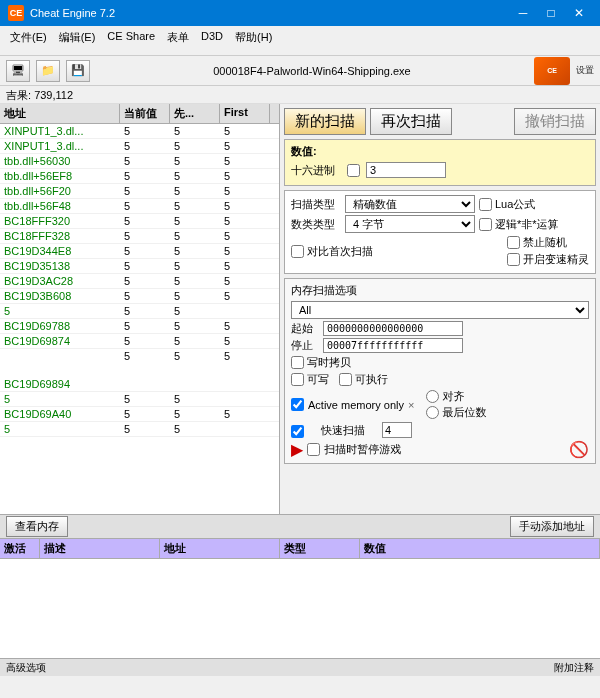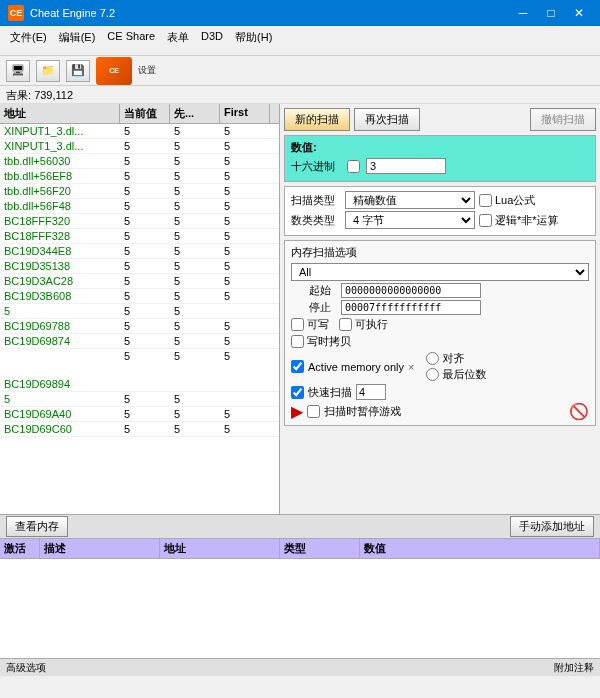--- a/index.html
+++ b/index.html
@@ -169,34 +169,34 @@
     .scan-buttons {
       display: flex;
       gap: 4px;
       align-items: center;
     }
     .btn {
       border: 1px solid #888;
       background: linear-gradient(to bottom, #ffffff, #e0e0e0);
       padding: 3px 10px;
       cursor: pointer;
-      font-size: 11px;
+      font-size: 15px;
       font-family: inherit;
     }
     .btn-primary {
       background: linear-gradient(to bottom, #fff8e0, #f0d080);
     }
     .btn-disabled {
       color: #aaa;
       background: linear-gradient(to bottom, #f8f8f8, #e8e8e8);
     }
 
     
     .value-area {
-      background: #5eead4;
+      background: #fef9c3;
       border: 1px solid #aaa;
       padding: 4px 6px;
     }
     .value-row {
       display: flex;
       align-items: center;
       gap: 6px;
       margin-bottom: 3px;
     }
     .value-label { color: #000; font-size: 11px; min-width: 50px; }
@@ -252,21 +252,21 @@
       background: white;
       width: 100%;
       margin-bottom: 2px;
     }
     .address-row {
       display: flex;
       align-items: center;
       gap: 4px;
       margin-bottom: 2px;
     }
-    .addr-label { font-size: 11px; width: 28px; margin-left: 18px; }
+    .addr-label { font-size: 11px; width: 28px; }
     .addr-input {
       border: 1px solid #888;
       padding: 1px 3px;
       font-size: 10px;
       width: 140px;
       font-family: monospace;
     }
     .checkbox-row {
       display: flex;
       align-items: center;
@@ -279,22 +279,22 @@
       gap: 4px;
       margin-bottom: 2px;
     }
     .active-memory-x {
       cursor: pointer;
       color: #666;
       font-size: 11px;
     }
     .fast-scan-row {
       display: flex;
-      align-items: center;
-      gap: 4px;
+      align-items: flex-end;
+      gap: 17px;
       margin-bottom: 2px;
     }
     .fast-scan-input {
       border: 1px solid #888;
       padding: 1px 2px;
       font-size: 11px;
       width: 30px;
       font-family: inherit;
     }
     .radio-group {
@@ -399,20 +399,21 @@
   <span class="menu-item">CE Share</span>
   <span class="menu-item">表单</span>
   <span class="menu-item">D3D</span>
   <span class="menu-item">帮助(H)</span>
 </div>
 
 <div class="target-bar">
   <button class="toolbar-btn">🖥</button>
   <button class="toolbar-btn">📁</button>
   <button class="toolbar-btn">💾</button>
+  <span class="target-title">000018F4-Palworld-Win64-Shipping.exe</span>
   <div class="ce-logo">
     <span style="font-size:7px;">CE</span>
   </div>
   <span style="font-size:9px;color:#333;">设置</span>
 </div>
 
 <div class="count-bar">
   <span>吉果:</span>
   <span>739,112</span>
 </div>
@@ -527,21 +528,20 @@
       <div class="list-cell">5</div>
       <div class="list-cell">5</div>
     </div>
         <div class="list-row">
       <div class="list-cell" style="color:#008000;">BC19D69A40</div>
       <div class="list-cell">5</div>
       <div class="list-cell">5</div>
       <div class="list-cell">5</div>
     </div>
         <div class="list-row">
-      <div class="list-cell" style="color:#008000;">BC19D69C60</div>
       <div class="list-cell">5</div>
       <div class="list-cell">5</div>
       <div class="list-cell">5</div>
     </div>
       </div>
   </div>
 
   <div class="right-panel" style="overflow-y:auto;">
 
     <div class="scan-buttons">
@@ -573,49 +573,65 @@
       <div class="scan-type-row">
         <span class="scan-label">数类类型</span>
         <select class="select-box">
           <option>4 字节</option>
         </select>
         <label class="checkbox-label">
           <input type="checkbox" class="checkbox" style="">
           <span>逻辑*非*运算</span>
         </label>
       </div>
+      <div class="scan-type-row">
+        <label class="checkbox-label">
+          <input type="checkbox" class="checkbox" style="">
+          <span>对比首次扫描</span>
+        </label>
+        <div style="margin-left:auto;display:flex;flex-direction:column;gap:2px;">
+          <label class="checkbox-label">
+            <input type="checkbox" class="checkbox" style="">
+            <span>禁止随机</span>
+          </label>
+          <label class="checkbox-label">
+            <input type="checkbox" class="checkbox" style="">
+            <span>开启变速精灵</span>
+          </label>
+        </div>
+      </div>
     </div>
 
     <div class="memory-options">
       <div class="memory-options-title">内存扫描选项</div>
       <select class="mem-select">
         <option>All</option>
       </select>
       <div class="address-row">
         <span class="addr-label">起始</span>
         <input type="text" class="addr-input" value="0000000000000000" style="">
       </div>
       <div class="address-row">
         <span class="addr-label">停止</span>
         <input type="text" class="addr-input" value="00007fffffffffff" style="">
       </div>
       <div class="checkbox-row">
         <label class="checkbox-label">
           <input type="checkbox" class="checkbox" style="">
+          <span>写时拷贝</span>
+        </label>
+      </div>
+      <div class="checkbox-row">
+        <label class="checkbox-label">
+          <input type="checkbox" class="checkbox" style="">
           <span>可写</span>
         </label>
         <label class="checkbox-label">
           <input type="checkbox" class="checkbox" style="">
           <span>可执行</span>
-        </label>
-      </div>
-      <div class="checkbox-row">
-        <label class="checkbox-label">
-          <input type="checkbox" class="checkbox" style="">
-          <span>写时拷贝</span>
         </label>
       </div>
       <div class="active-memory-row">
         <input type="checkbox" class="checkbox" checked="" style="">
         <span>Active memory only</span>
         <span class="active-memory-x">×</span>
         <div class="radio-group" style="margin-left:8px;">
           <label class="radio-label">
             <input type="radio" name="align" style="">
             <span>对齐</span>

